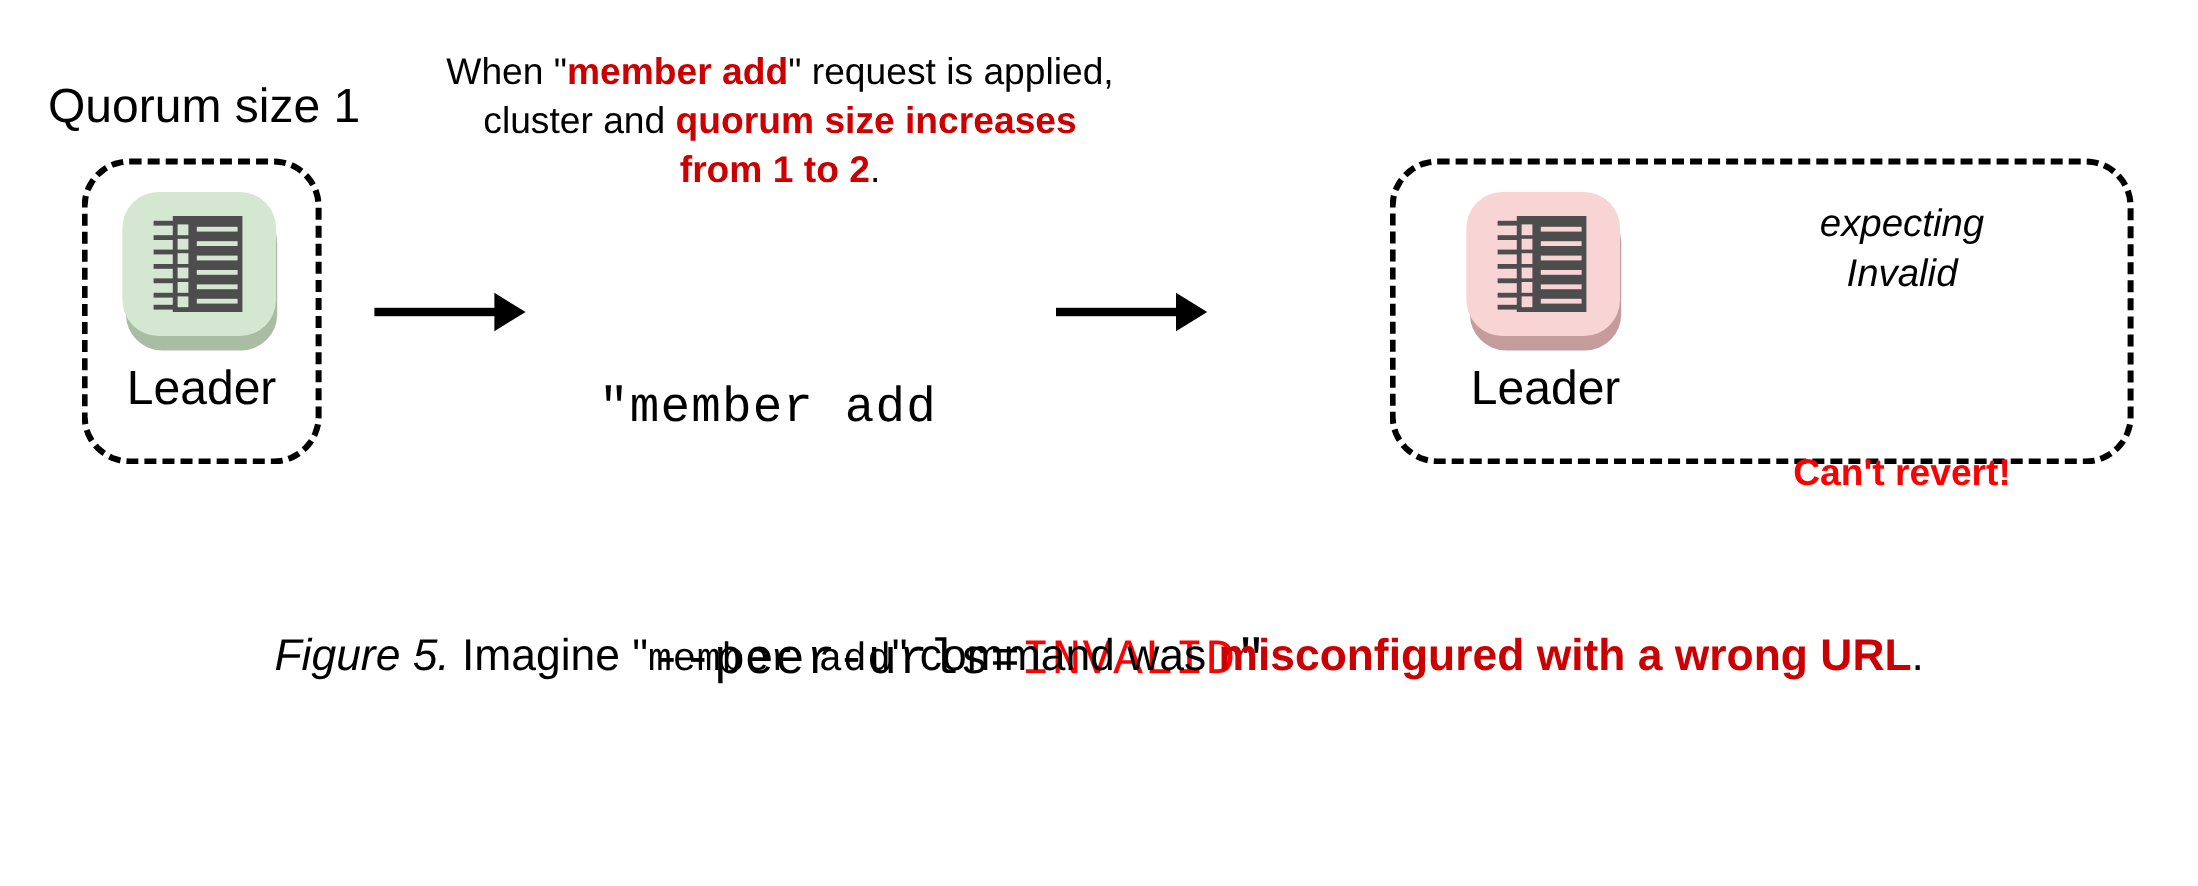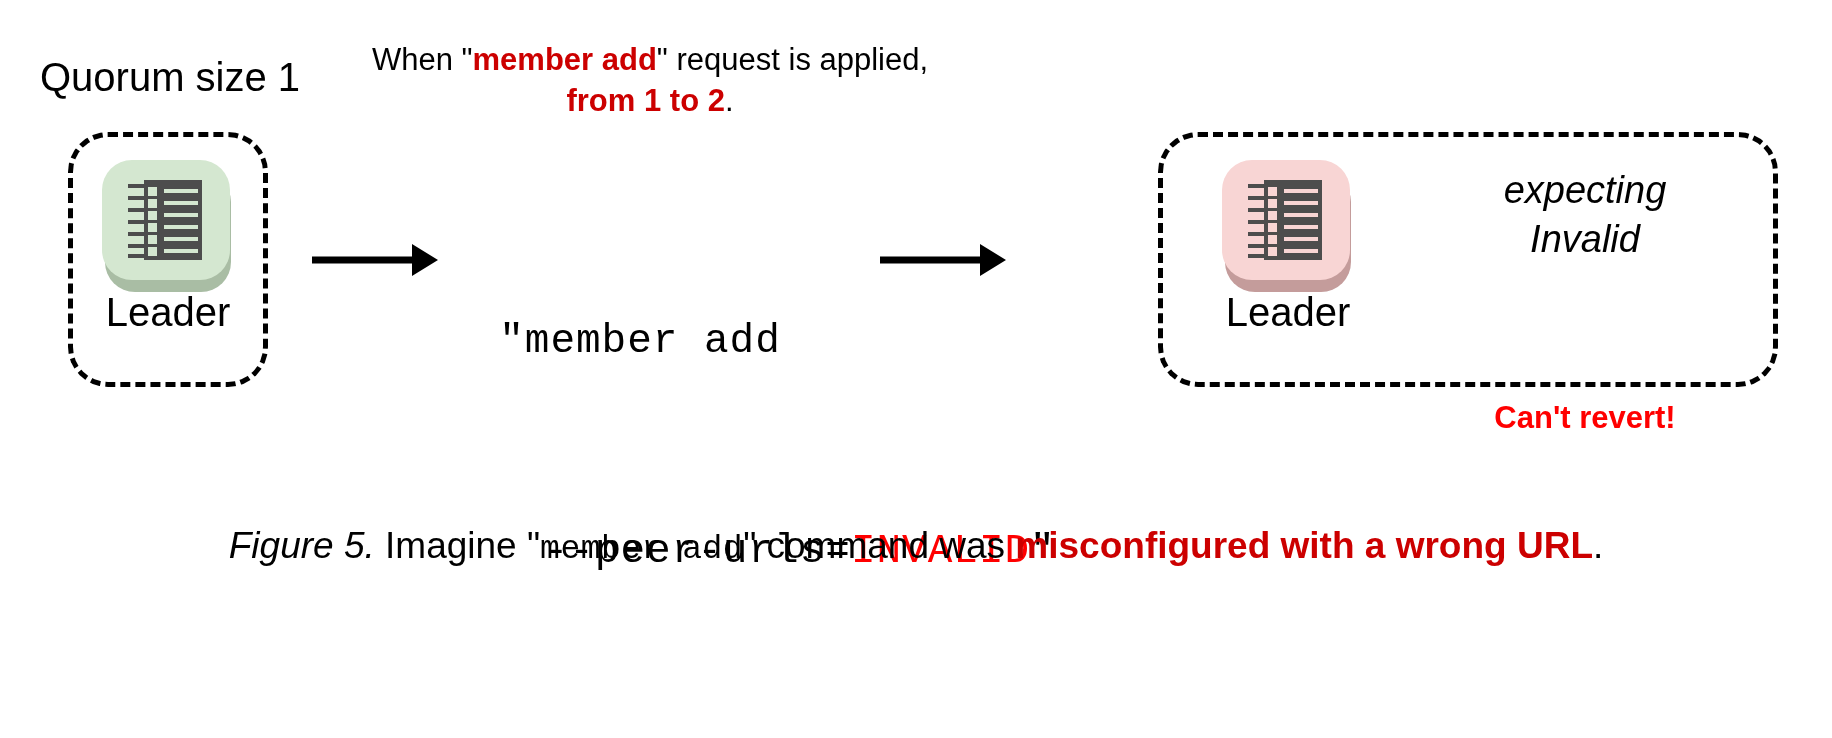--- a/index.html
+++ b/index.html
@@ -42,20 +42,21 @@
   }
 
   
   .node {
     position: absolute;
     text-align: center;
   }
   .node-label {
     font-size: 40px;
     line-height: 1.0;
+    margin-top: 12px;
     color: #000;
     white-space: nowrap;
   }
 
   
   .icon-tile {
     position: relative;
     width: 132px;
     height: 132px;
     margin: 0 auto;
@@ -165,21 +166,21 @@
     color: #000;
     white-space: pre;
   }
   .command .bad { color: #ff0000; }
 
   
   .status-italic {
     position: absolute;
     text-align: center;
     font-style: italic;
-    font-size: 38px;
+    font-size: 32px;
     line-height: 1.28;
     color: #000;
     white-space: nowrap;
   }
   .status-warn {
     position: absolute;
     text-align: center;
     font-size: 31px;
     font-weight: bold;
     color: #ff0000;
@@ -200,21 +201,21 @@
     font-size: 33px;
     letter-spacing: 0.5px;
   }
   .caption .em-red { color: #cc0000; font-weight: bold; }
 </style>
 </head>
 <body>
 
 <div class="stage">
 
-  <div class="abs cluster-title" style="left:40px; top:56px;">Quorum size 1</div>
+  <div class="abs cluster-title" style="left:40px; top:68px;">Quorum size 1</div>
 
   <div class="abs cluster-box" style="left:68px; top:132px; width:200px; height:255px;"></div>
 
   <div class="node" style="left:102px; top:160px; width:132px;">
     <div class="icon-tile green">
       <div class="icon-shadow green"></div>
       <div class="icon-face green"></div>
       <div class="icon-book"></div>
       <div class="icon-rings">
         <div class="icon-ring" style="top:0px;"></div>
@@ -253,20 +254,23 @@
       </div>
     </div>
     <div class="node-label">Leader</div>
   </div>
 
   <div class="top-note" style="left:350px; top:40px; width:600px;">
     <div>
       <span>When "</span><span class="em-red">member add</span><span>" request is applied,</span>
     </div>
     <div>
+      <span>cluster and </span><span class="em-red">quorum size increases</span>
+    </div>
+    <div>
       <span class="em-red">from 1 to 2</span><span>.</span>
     </div>
   </div>
 
   <div class="arrow-wrap" style="left:312px; top:240px; width:128px; height:40px;">
     <div class="arrow-shaft" style="width:102px;"></div>
     <div class="arrow-head" style="left:100px;"></div>
   </div>
 
   <div class="command" style="left:390px; top:210px; width:500px;">
@@ -326,21 +330,21 @@
       </div>
     </div>
     <div class="node-label">Leader</div>
   </div>
 
   <div class="status-italic" style="left:1430px; top:166px; width:310px;">
     <div>expecting</div>
     <div>Invalid</div>
   </div>
 
-  <div class="status-warn" style="left:1430px; top:400px; width:310px;">Can't revert!</div>
+  <div class="status-warn" style="left:1430px; top:376px; width:310px;">Can't revert!</div>
 
   <div class="caption" style="left:40px; top:520px; width:1752px;">
     <div>
       <span class="fig-label">Figure 5.</span><span> Imagine "</span><span class="mono">member add</span><span>" command was </span><span class="em-red">misconfigured with a wrong URL</span><span>.</span>
     </div>
   </div>
 
 </div>
 
 </body></html>

